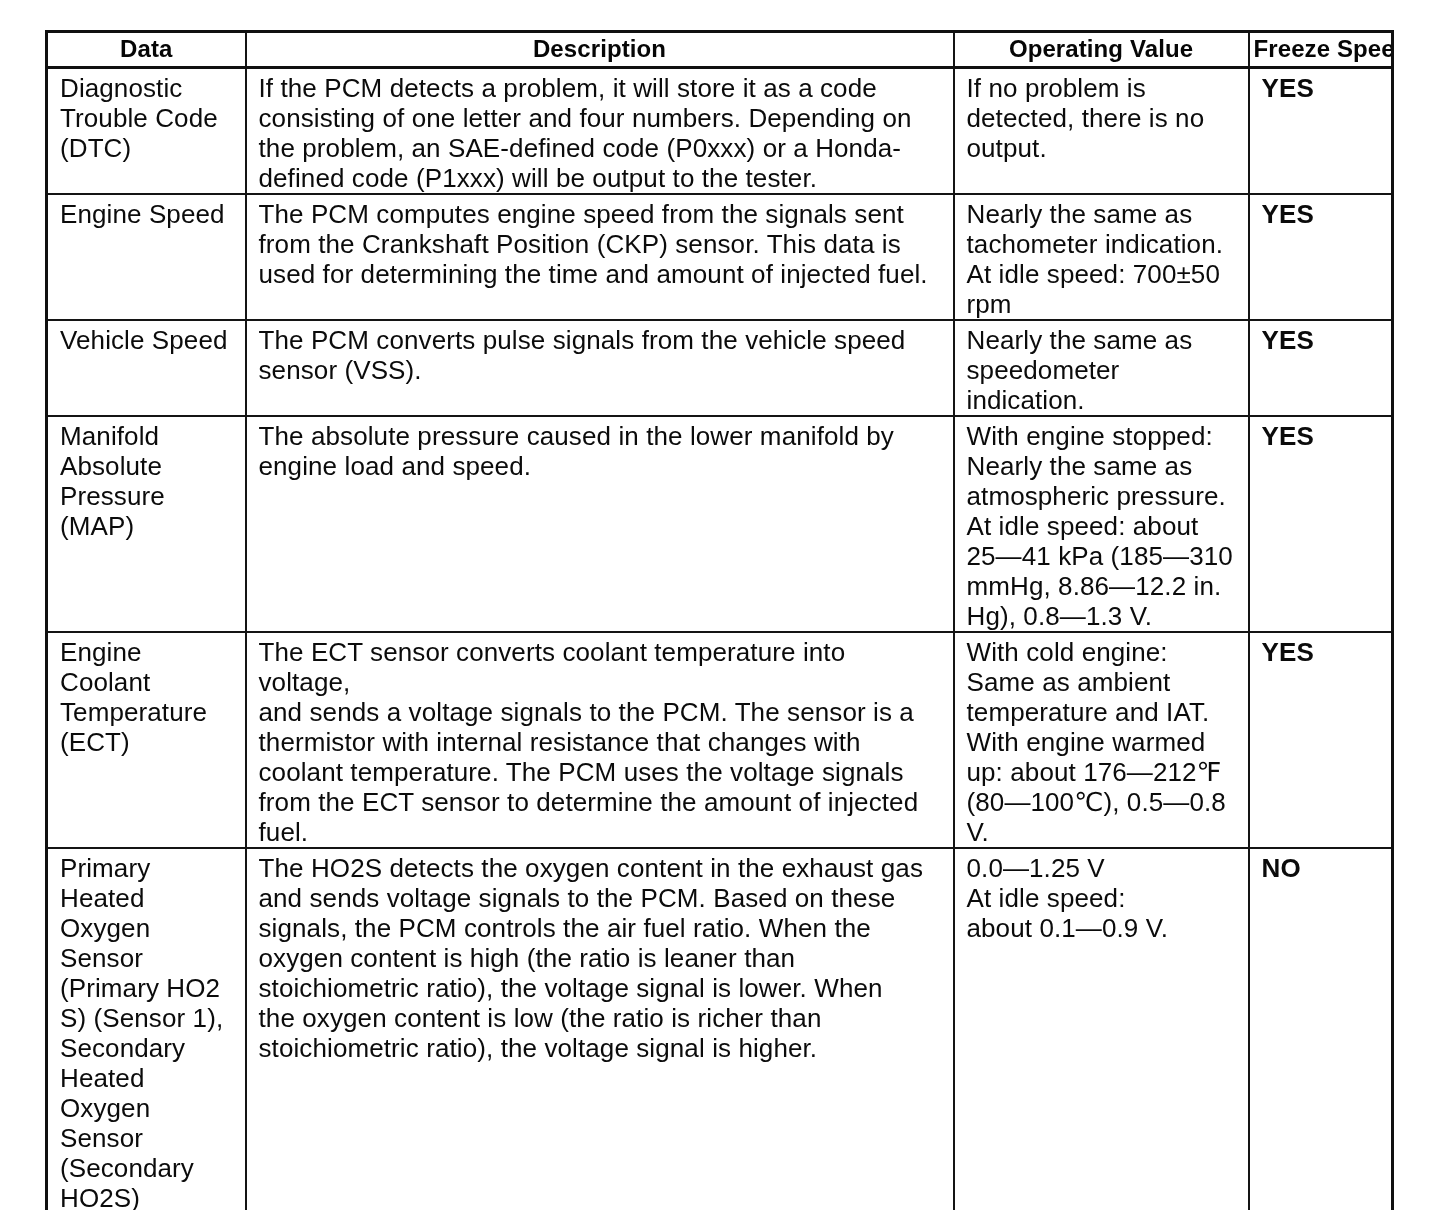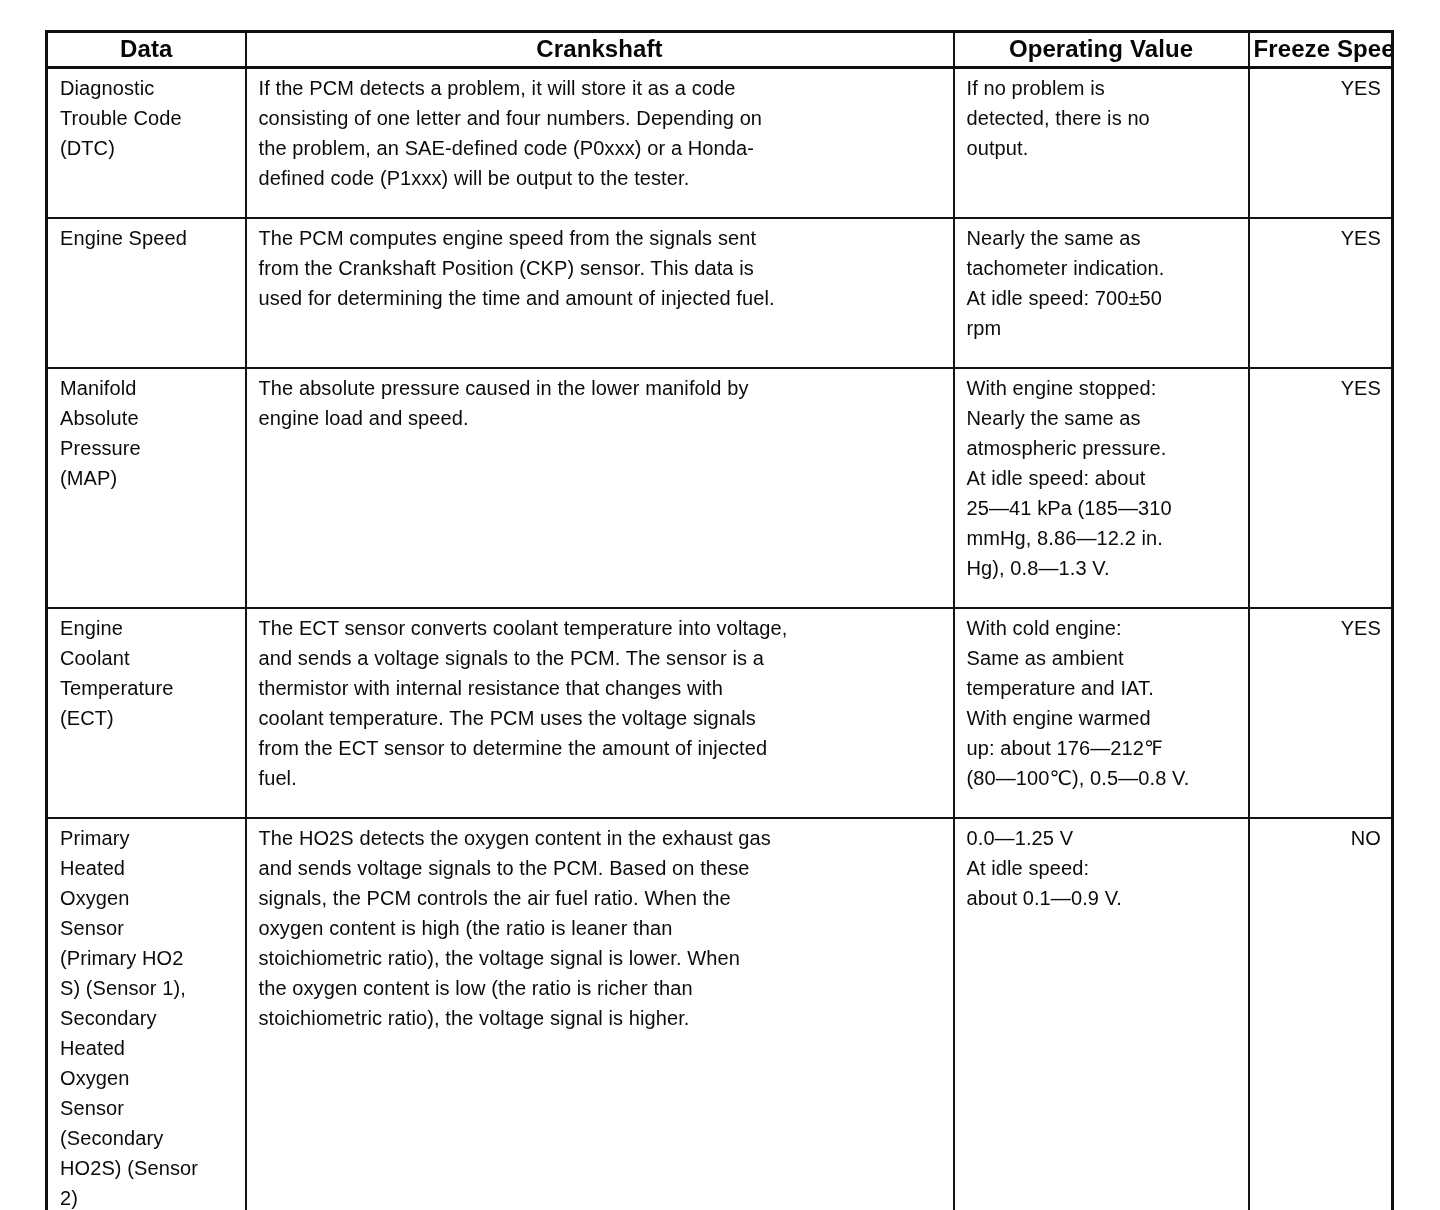--- a/index.html
+++ b/index.html
@@ -22,57 +22,57 @@
     left: 45px;
     top: 30px;
     width: 1346px;
     border-collapse: collapse;
     table-layout: fixed;
     border: 3px solid #101010;
   }
   table.spec td, table.spec th {
     border: 2px solid #141414;
     vertical-align: top;
-    padding: 4px 10px 24px 12px;
-    font-size: 20px;
+    padding: 4px 10px 0 12px;
+    font-size: 26px;
     line-height: 30px;
     white-space: pre-line;
     overflow: hidden;
     letter-spacing: 0.1px;
   }
   table.spec thead th {
     font-weight: bold;
     text-align: center;
     white-space: nowrap;
     padding: 2px 4px 3px 4px;
     font-size: 24px;
     line-height: 28px;
     border-bottom: 3px solid #101010;
     color: #060606;
   }
   td.col-data   { padding-left: 12px; }
   td.col-desc   { padding-left: 14px; }
   td.col-ov     { padding-left: 12px; margin-left: 48px; }
-  td.col-freeze { text-align: right; white-space: nowrap; padding-left: 4px; padding-right: 4px; }
+  td.col-freeze { text-align: left; white-space: nowrap; padding-left: 4px; padding-right: 4px; font-weight: bold; }
 </style>
 </head>
 <body>
 
 <div class="page">
   <table class="spec">
     <colgroup>
       <col style="width:199px">
       <col style="width:708px">
       <col style="width:295px">
       <col style="width:144px">
     </colgroup>
     <thead>
       <tr>
         <th>Data</th>
-        <th>Crankshaft</th>
+        <th>Description</th>
         <th>Operating Value</th>
         <th>Freeze Speed</th>
       </tr>
     </thead>
     <tbody>
       <tr style="height:124px">
         <td class="col-data">Diagnostic
 Trouble Code
 (DTC)</td>
         <td class="col-desc">If the PCM detects a problem, it will store it as a code
@@ -86,20 +86,29 @@
       </tr>
       <tr style="height:118px">
         <td class="col-data">Engine Speed</td>
         <td class="col-desc">The PCM computes engine speed from the signals sent
 from the Crankshaft Position (CKP) sensor. This data is
 used for determining the time and amount of injected fuel.</td>
         <td class="col-ov">Nearly the same as
 tachometer indication.
 At idle speed: 700±50
 rpm</td>
+        <td class="col-freeze">YES</td>
+      </tr>
+      <tr style="height:90px">
+        <td class="col-data">Vehicle Speed</td>
+        <td class="col-desc">The PCM converts pulse signals from the vehicle speed
+sensor (VSS).</td>
+        <td class="col-ov">Nearly the same as
+speedometer
+indication.</td>
         <td class="col-freeze">YES</td>
       </tr>
       <tr style="height:208px">
         <td class="col-data">Manifold
 Absolute
 Pressure
 (MAP)</td>
         <td class="col-desc">The absolute pressure caused in the lower manifold by
 engine load and speed.</td>
         <td class="col-ov">With engine stopped:

